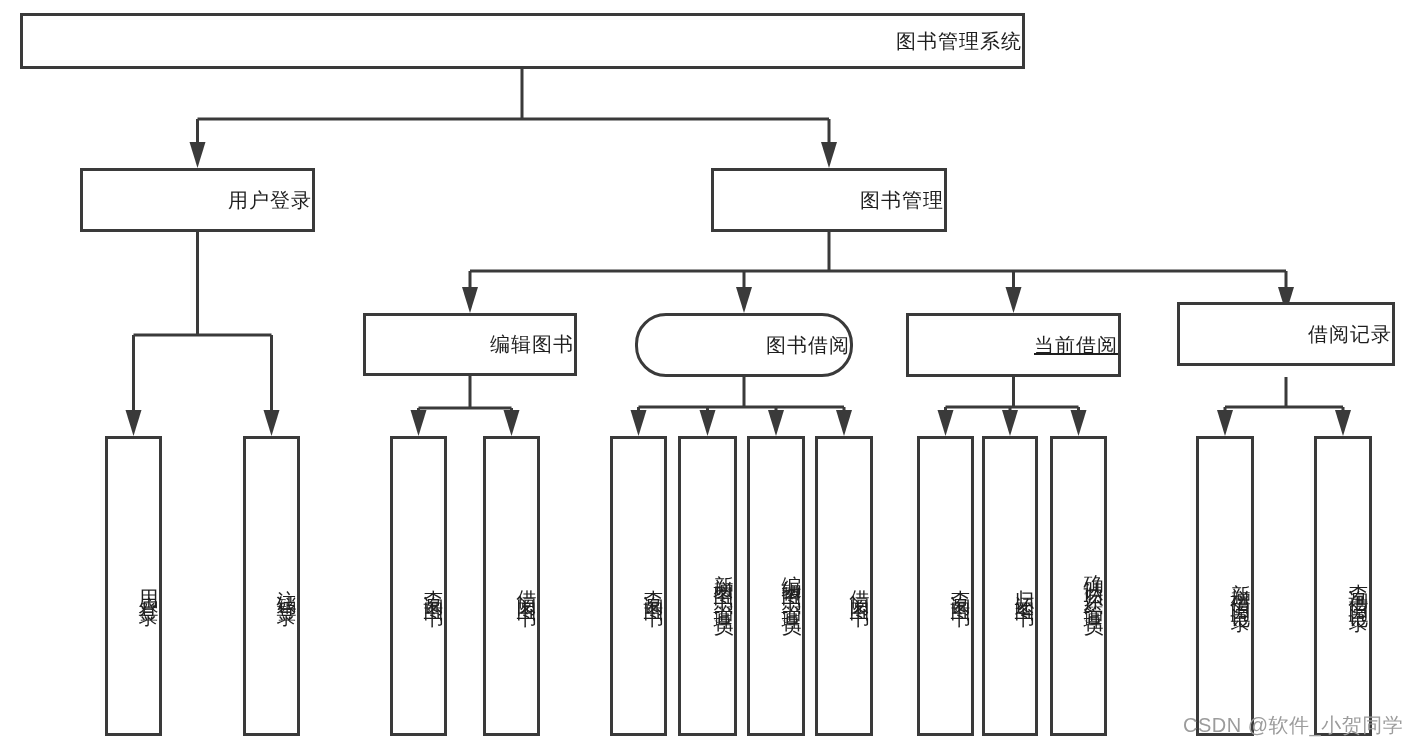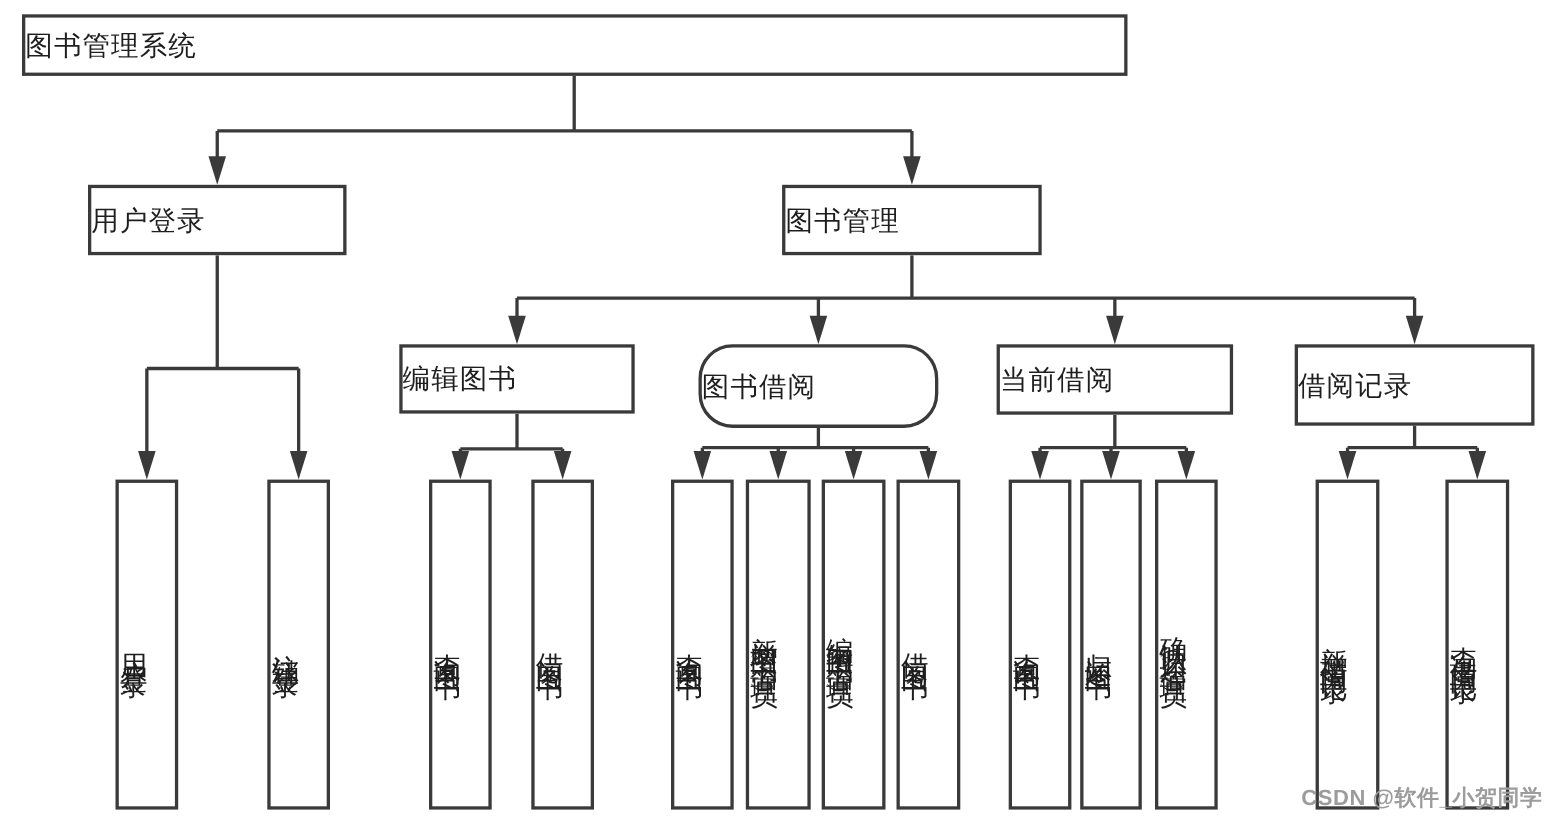--- a/index.html
+++ b/index.html
@@ -12,41 +12,40 @@
   body{font-family:"Liberation Sans","DejaVu Sans",sans-serif;}
   .stage{position:relative;width:1405px;height:747px;background:var(--bg-color);overflow:hidden;}
   .wires{position:absolute;left:0;top:0;width:1405px;height:747px;}
   .wire{fill:none;stroke:var(--line-color);stroke-width:3;}
   .arrow{fill:var(--line-color);stroke:none;}
   .box{
     position:absolute;
     box-sizing:border-box;
     background:#ffffff;
     border:3px solid var(--line-color);
-    display:flex;align-items:center;justify-content:flex-start;
+    display:flex;align-items:center;justify-content:flex-end;
     color:var(--text-color);
-    font-size:25px;
+    font-size:20px;
     letter-spacing:1px;
     white-space:nowrap;
   }
   .vbox span{
     writing-mode:vertical-rl;
     text-orientation:mixed;
     letter-spacing:6px;
     line-height:1;
   }
   .watermark{
     position:absolute;
     left:1183px;top:712px;
     font-size:20px;
     color:var(--watermark-color);
     letter-spacing:0.5px;
     white-space:nowrap;
     z-index:5;
-    font-weight:bold;
   }
 </style>
 </head>
 <body>
 
 <div class="stage">
 
   <svg class="wires" viewBox="0 0 1405 747" xmlns="http://www.w3.org/2000/svg">
 
     <path class="wire" d="M522,69 V119 M197.5,119 H829 M197.5,119 V143 M829,119 V143"></path>
@@ -90,27 +89,27 @@
   <div class="box" style="left:80px;top:168px;width:235px;height:64px;">
     <span>用户登录</span>
   </div>
   <div class="box" style="left:711px;top:168px;width:236px;height:64px;font-family:Liberation Serif, serif;">
     <span>图书管理</span>
   </div>
 
   <div class="box" style="left:363px;top:313px;width:214px;height:63px;">
     <span>编辑图书</span>
   </div>
-  <div class="box" style="left:635px;top:313px;width:218px;height:76px;border-radius:31px;">
+  <div class="box" style="left:635px;top:313px;width:218px;height:64px;border-radius:31px;">
     <span>图书借阅</span>
   </div>
-  <div class="box" style="left:906px;top:313px;width:215px;height:64px;">
+  <div class="box" style="left:906px;top:313px;width:215px;height:64px;text-decoration:underline;">
     <span>当前借阅</span>
   </div>
-  <div class="box" style="left:1177px;top:313px;width:218px;height:74px;font-family:Liberation Mono, monospace;">
+  <div class="box" style="left:1177px;top:302px;width:218px;height:64px;font-family:Liberation Mono, monospace;">
     <span>借阅记录</span>
   </div>
 
   <div class="box vbox" style="left:105px;top:436px;width:57px;height:300px;">
     <span>用户登录</span>
   </div>
   <div class="box vbox" style="left:243px;top:436px;width:57px;height:300px;">
     <span>注销登录</span>
   </div>
 

